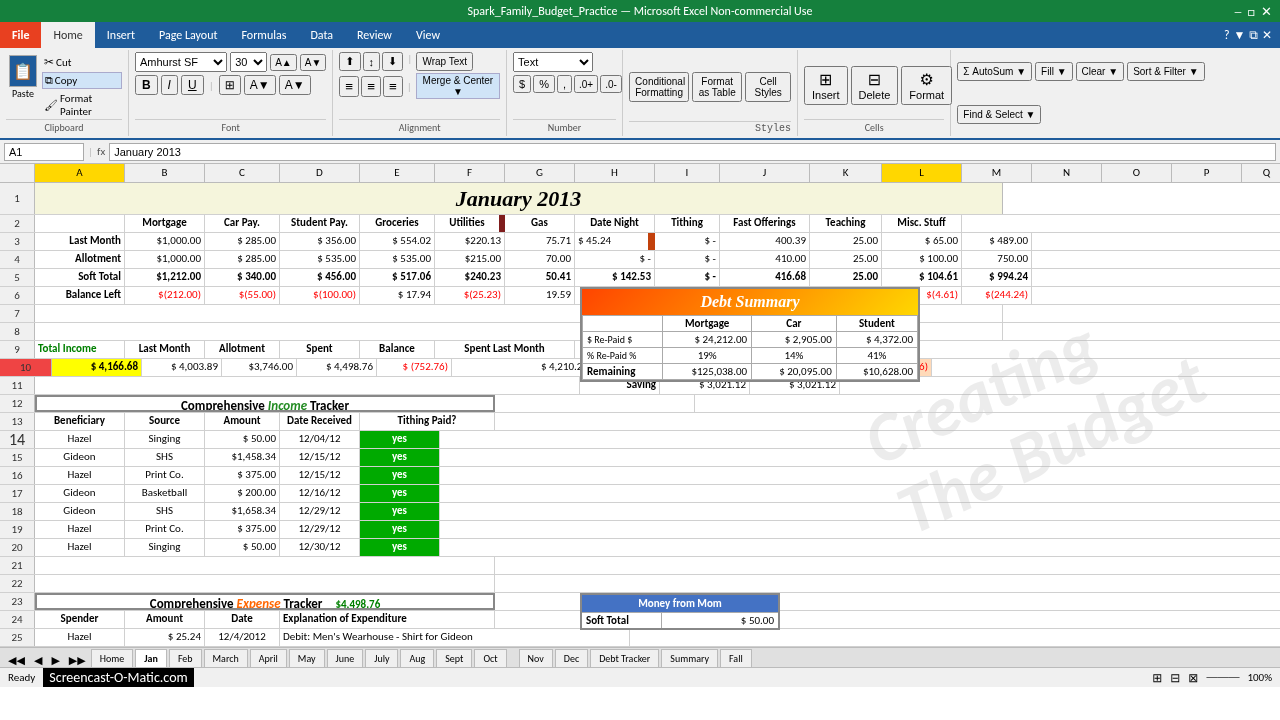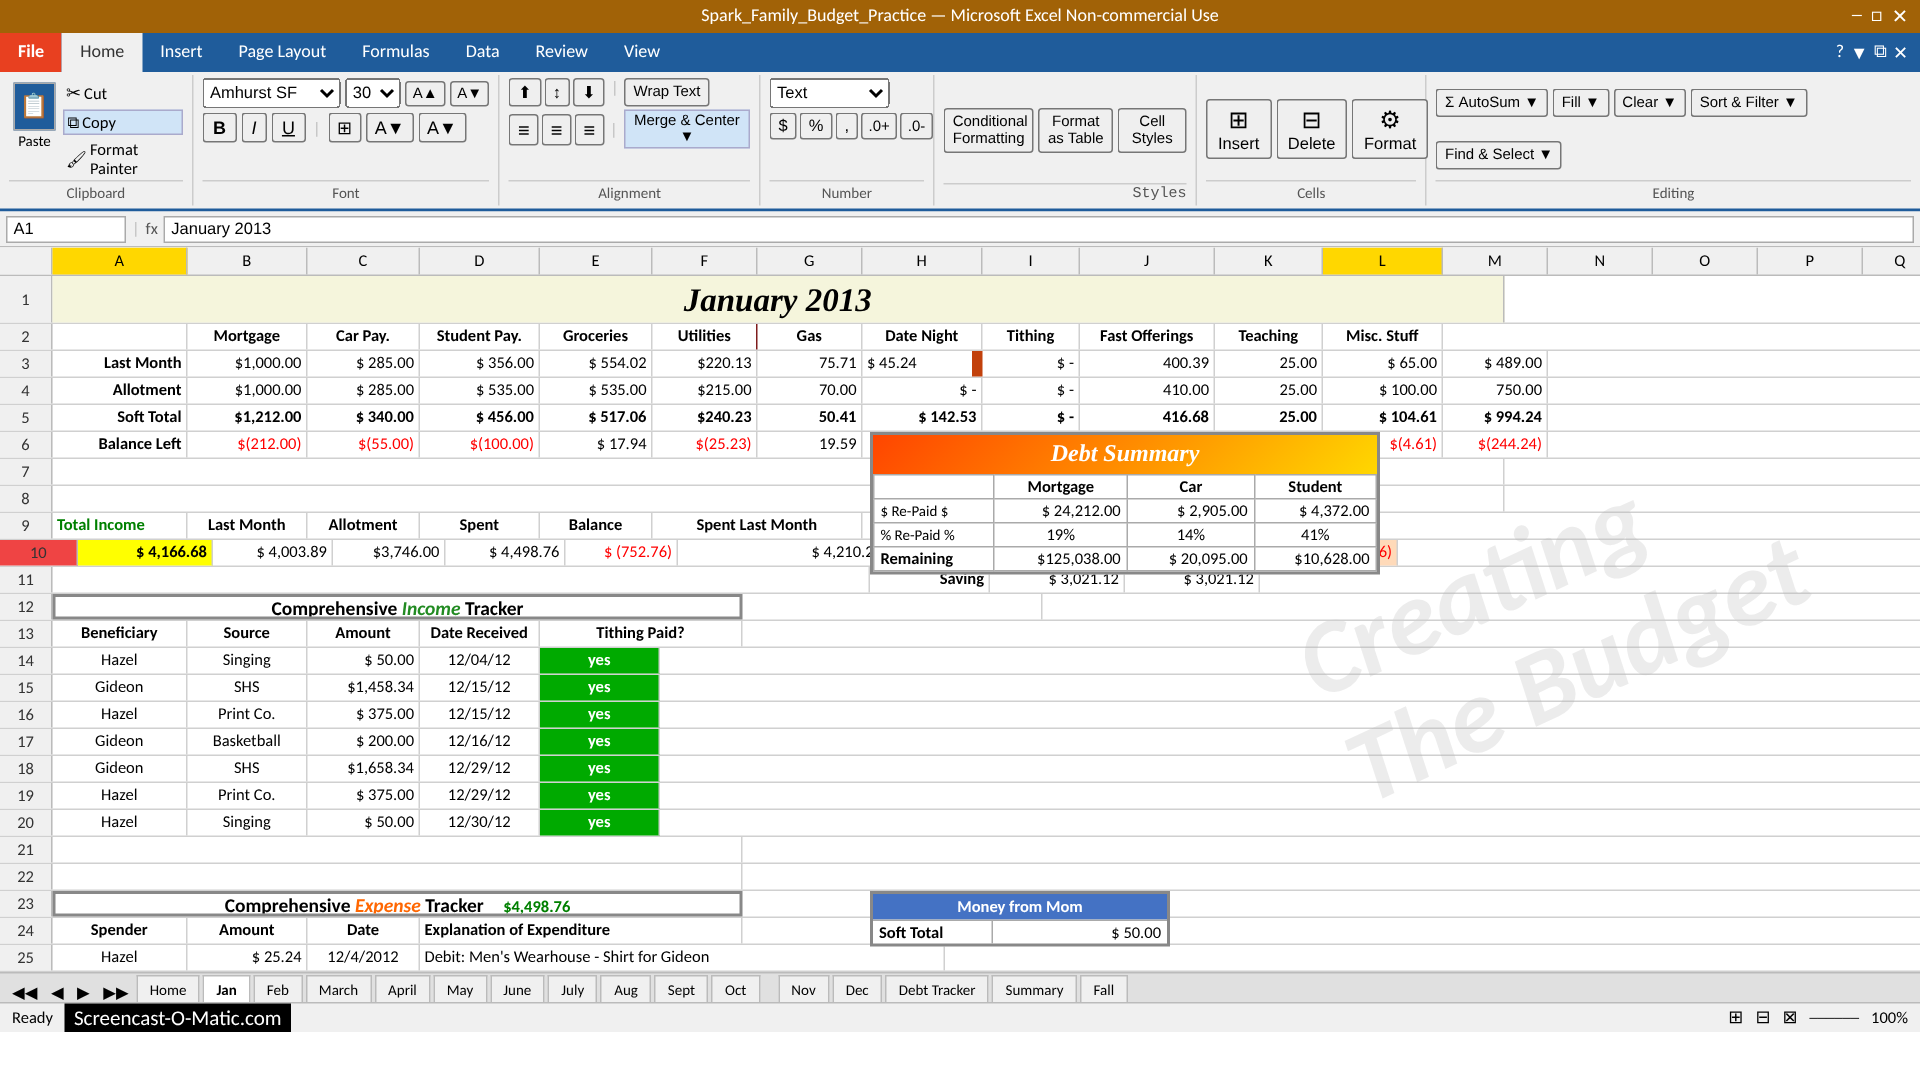--- a/index.html
+++ b/index.html
@@ -13,21 +13,21 @@
 
     
     #formula-bar { display: flex; align-items: center; background: #f0f0f0; border-bottom: 1px solid #bbb; height: 24px; padding: 0 4px; gap: 4px; }
 
     
     #status-bar { background: #f0f0f0; border-top: 1px solid #bbb; height: 20px; display: flex; align-items: center; padding: 0 8px; font-size: 11px; justify-content: space-between; }
   </style>
 </head>
 <body>
 
-<div id="title-bar" style="position:relative;background:#a16207;color:white;height:22px;display:flex;align-items:center;justify-content:center;font-size:12px;">
+<div id="title-bar" style="position:relative;background:#15803d;color:white;height:22px;display:flex;align-items:center;justify-content:center;font-size:12px;">
   <span>Spark_Family_Budget_Practice — Microsoft Excel Non-commercial Use</span>
   <div style="position:absolute;right:8px;display:flex;gap:6px;font-size:13px;">
     <span>─</span>
     <span>□</span>
     <span>✕</span>
   </div>
 </div>
 
 <div id="ribbon-tabs" style="display:flex;background:#1f5c9b;height:26px;">
   <div style="padding:4px 12px;background:#e84020;color:white;font-size:12px;font-weight:bold;display:flex;align-items:center;cursor:pointer;">File</div>
@@ -145,21 +145,20 @@
   </div>
 
   <div style="display:flex;flex-direction:column;padding:2px 6px;min-width:120px;">
     <div style="display:flex;gap:3px;flex:1;align-items:center;flex-wrap:wrap;">
       <button style="padding:2px 4px;font-size:10px;">Σ AutoSum ▼</button>
       <button style="padding:2px 4px;font-size:10px;">Fill ▼</button>
       <button style="padding:2px 4px;font-size:10px;">Clear ▼</button>
       <button style="padding:2px 4px;font-size:10px;">Sort &amp; Filter ▼</button>
       <button style="padding:2px 4px;font-size:10px;">Find &amp; Select ▼</button>
     </div>
-    <div style="font-size:10px;color:#555;text-align:center;border-top:1px solid #ccc;padding-top:1px;margin-top:auto;">Editing</div>
   </div>
 </div>
 
 <div id="formula-bar" style="display:flex;align-items:center;background:#f0f0f0;border-bottom:1px solid #bbb;height:24px;padding:0 4px;gap:4px;">
   <input value="A1" style="width: 80px; border: 1px solid rgb(170, 170, 170); background: white; padding: 1px 4px; font-size: 11px; height: 18px;">
   <span style="color:#bbb;">|</span>
   <span style="font-size:11px;color:#555;">fx</span>
   <input value="January 2013" style="flex: 1 1 0%; border: 1px solid rgb(170, 170, 170); background: white; padding: 1px 4px; font-size: 11px; height: 18px;">
 </div>
 
@@ -197,21 +196,21 @@
       <div style="width:968px;border-right:1px solid #bbb;font-family:'Times New Roman',serif;font-size:22px;font-weight:bold;font-style:italic;text-align:center;background:#f5f5dc;flex-shrink:0;line-height:32px;overflow:hidden;">January 2013</div>
     </div>
 
     <div style="display:flex;border-bottom:1px solid #d0d0d0;height:18px;">
       <div style="width:35px;background:#f0f0f0;border-right:1px solid #bbb;text-align:center;font-size:11px;color:#333;flex-shrink:0;line-height:18px;">2</div>
       <div style="width:90px;border-right:1px solid #d0d0d0;font-size:11px;padding:1px 3px;overflow:hidden;white-space:nowrap;flex-shrink:0;"></div>
       <div style="width:80px;border-right:1px solid #d0d0d0;font-size:11px;padding:1px 3px;overflow:hidden;white-space:nowrap;flex-shrink:0;font-weight:bold;text-align:center;">Mortgage</div>
       <div style="width:75px;border-right:1px solid #d0d0d0;font-size:11px;padding:1px 3px;overflow:hidden;white-space:nowrap;flex-shrink:0;font-weight:bold;text-align:center;">Car Pay.</div>
       <div style="width:80px;border-right:1px solid #d0d0d0;font-size:11px;padding:1px 3px;overflow:hidden;white-space:nowrap;flex-shrink:0;font-weight:bold;text-align:center;">Student Pay.</div>
       <div style="width:75px;border-right:1px solid #d0d0d0;font-size:11px;padding:1px 3px;overflow:hidden;white-space:nowrap;flex-shrink:0;font-weight:bold;text-align:center;">Groceries</div>
-      <div style="width:70px;border-right:1px solid #7f1d1d;font-size:11px;padding:1px 3px;overflow:hidden;white-space:nowrap;flex-shrink:0;font-weight:bold;text-align:center;">Utilities</div>
+      <div style="width:70px;border-right:6px solid #7f1d1d;font-size:11px;padding:1px 3px;overflow:hidden;white-space:nowrap;flex-shrink:0;font-weight:bold;text-align:center;">Utilities</div>
       <div style="width:70px;border-right:1px solid #d0d0d0;font-size:11px;padding:1px 3px;overflow:hidden;white-space:nowrap;flex-shrink:0;font-weight:bold;text-align:center;">Gas</div>
       <div style="width:80px;border-right:1px solid #d0d0d0;font-size:11px;padding:1px 3px;overflow:hidden;white-space:nowrap;flex-shrink:0;font-weight:bold;text-align:center;">Date Night</div>
       <div style="width:65px;border-right:1px solid #d0d0d0;font-size:11px;padding:1px 3px;overflow:hidden;white-space:nowrap;flex-shrink:0;font-weight:bold;text-align:center;">Tithing</div>
       <div style="width:90px;border-right:1px solid #d0d0d0;font-size:11px;padding:1px 3px;overflow:hidden;white-space:nowrap;flex-shrink:0;font-weight:bold;text-align:center;">Fast Offerings</div>
       <div style="width:72px;border-right:1px solid #d0d0d0;font-size:11px;padding:1px 3px;overflow:hidden;white-space:nowrap;flex-shrink:0;font-weight:bold;text-align:center;">Teaching</div>
       <div style="width:80px;border-right:1px solid #d0d0d0;font-size:11px;padding:1px 3px;overflow:hidden;white-space:nowrap;flex-shrink:0;font-weight:bold;text-align:center;">Misc. Stuff</div>
     </div>
 
     <div style="display:flex;border-bottom:1px solid #d0d0d0;height:18px;">
       <div style="width:35px;background:#f0f0f0;border-right:1px solid #bbb;text-align:center;font-size:11px;color:#333;flex-shrink:0;line-height:18px;">3</div>
@@ -370,21 +369,21 @@
     <div style="display:flex;border-bottom:1px solid #d0d0d0;height:18px;">
       <div style="width:35px;background:#f0f0f0;border-right:1px solid #bbb;text-align:center;font-size:11px;color:#333;flex-shrink:0;line-height:18px;">13</div>
       <div style="width:90px;border-right:1px solid #d0d0d0;font-size:11px;padding:1px 3px;overflow:hidden;white-space:nowrap;flex-shrink:0;font-weight:bold;text-align:center;">Beneficiary</div>
       <div style="width:80px;border-right:1px solid #d0d0d0;font-size:11px;padding:1px 3px;overflow:hidden;white-space:nowrap;flex-shrink:0;font-weight:bold;text-align:center;">Source</div>
       <div style="width:75px;border-right:1px solid #d0d0d0;font-size:11px;padding:1px 3px;overflow:hidden;white-space:nowrap;flex-shrink:0;font-weight:bold;text-align:center;">Amount</div>
       <div style="width:80px;border-right:1px solid #d0d0d0;font-size:11px;padding:1px 3px;overflow:hidden;white-space:nowrap;flex-shrink:0;font-weight:bold;text-align:center;">Date Received</div>
       <div style="width:135px;border-right:1px solid #d0d0d0;font-size:11px;padding:1px 3px;overflow:hidden;white-space:nowrap;flex-shrink:0;font-weight:bold;text-align:center;">Tithing Paid?</div>
     </div>
 
     <div style="display:flex;border-bottom:1px solid #d0d0d0;height:18px;">
-      <div style="width:35px;background:#f0f0f0;border-right:1px solid #bbb;text-align:center;font-size:11px;color:#333;flex-shrink:0;line-height:18px;">14</div>
+      <div style="width:35px;background:#f0f0f0;border-right:1px solid #bbb;text-align:center;font-size:16px;color:#333;flex-shrink:0;line-height:18px;">14</div>
       <div style="width:90px;border-right:1px solid #d0d0d0;font-size:11px;padding:1px 3px;overflow:hidden;white-space:nowrap;flex-shrink:0;text-align:center;">Hazel</div>
       <div style="width:80px;border-right:1px solid #d0d0d0;font-size:11px;padding:1px 3px;overflow:hidden;white-space:nowrap;flex-shrink:0;text-align:center;">Singing</div>
       <div style="width:75px;border-right:1px solid #d0d0d0;font-size:11px;padding:1px 3px;overflow:hidden;white-space:nowrap;flex-shrink:0;text-align:right;">$ 50.00</div>
       <div style="width:80px;border-right:1px solid #d0d0d0;font-size:11px;padding:1px 3px;overflow:hidden;white-space:nowrap;flex-shrink:0;text-align:center;">12/04/12</div>
       <div style="width:80px;border-right:1px solid #d0d0d0;font-size:11px;padding:1px 3px;overflow:hidden;white-space:nowrap;flex-shrink:0;background:#00aa00;color:white;font-weight:bold;text-align:center;">yes</div>
     </div>
 
     <div style="display:flex;border-bottom:1px solid #d0d0d0;height:18px;">
       <div style="width:35px;background:#f0f0f0;border-right:1px solid #bbb;text-align:center;font-size:11px;color:#333;flex-shrink:0;line-height:18px;">15</div>
       <div style="width:90px;border-right:1px solid #d0d0d0;font-size:11px;padding:1px 3px;overflow:hidden;white-space:nowrap;flex-shrink:0;text-align:center;">Gideon</div>

